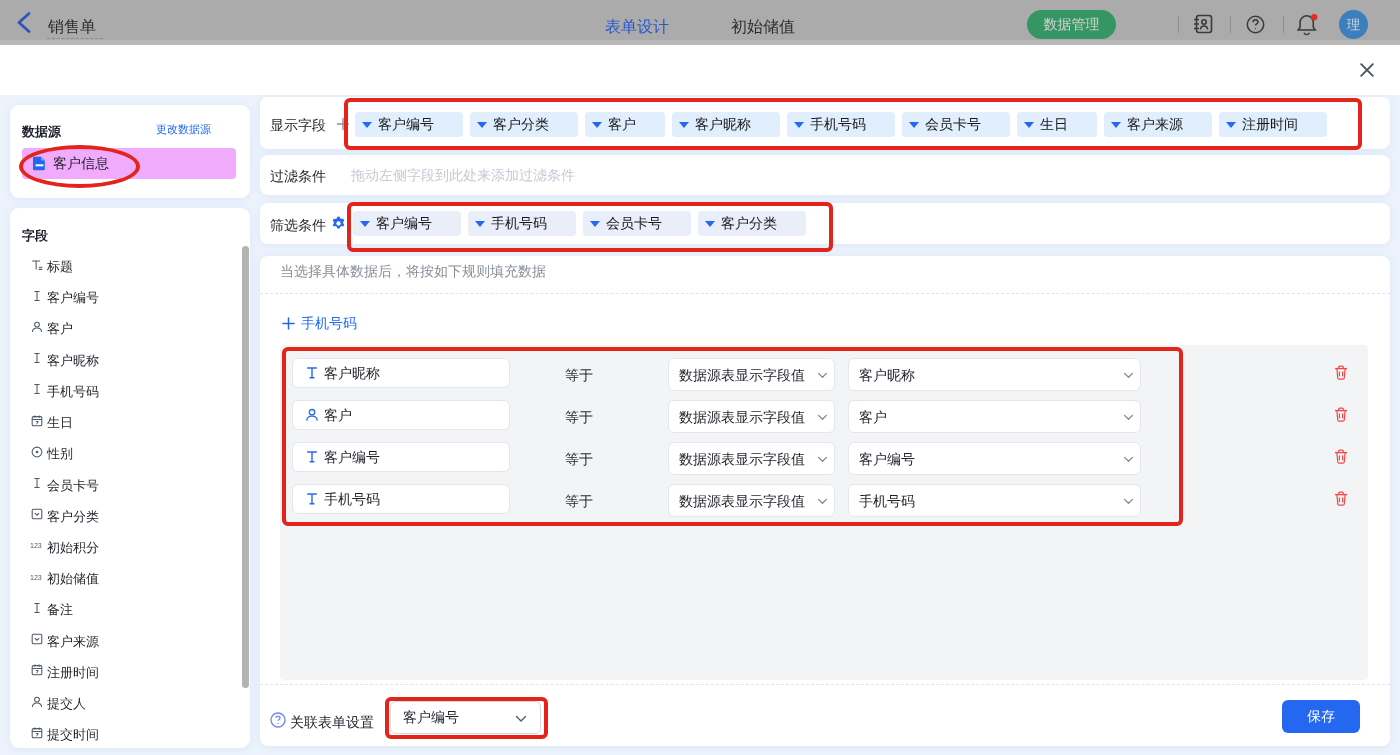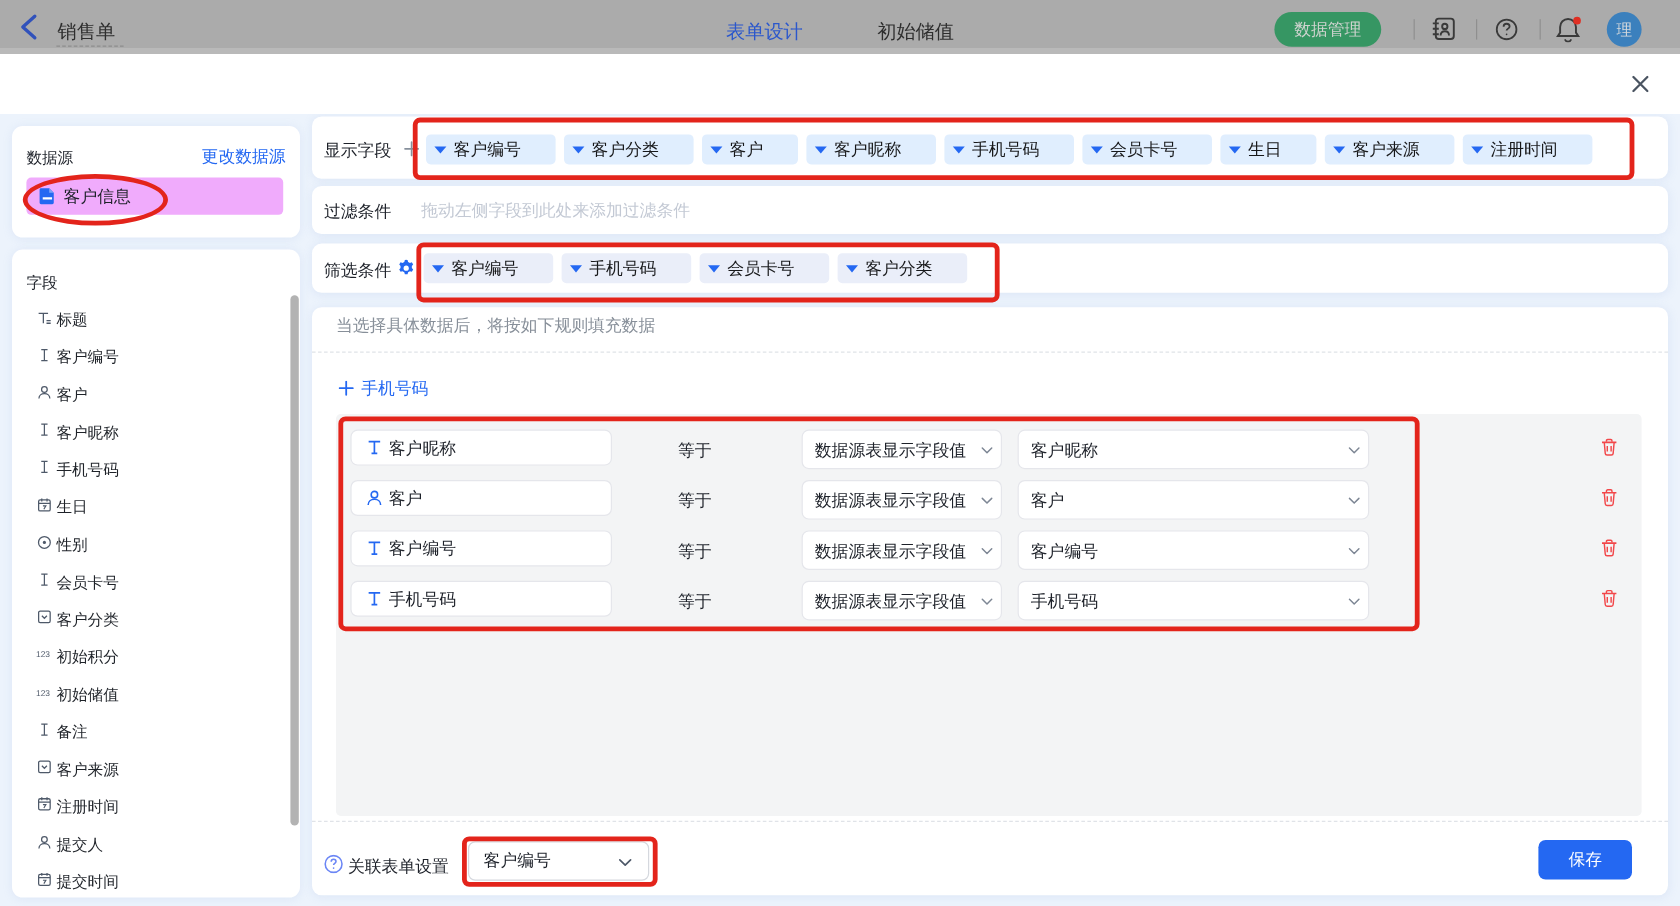--- a/index.html
+++ b/index.html
@@ -6,36 +6,36 @@
   html,body { width:1400px; height:755px; overflow:hidden; }
   body { font-family:"Liberation Sans", sans-serif; font-size:14px; color:#1d2129; position:relative; background:#ecf3fc; }
   .abs { position:absolute; }
   
   #topbar { position:absolute; left:0; top:0; width:1400px; height:45px; background:#ababab; }
   
   #topbar .doc-title { position:absolute; left:48px; top:17px; color:#2e2e2e; font-size:16px; }
   #topbar .doc-underline { position:absolute; left:47px; top:38px; width:56px; border-top:1.5px dashed #8d8d8d; }
   .tab1 { position:absolute; left:605px; top:17px; font-size:16px; color:#2b57cc; }
   .tab2 { position:absolute; left:731px; top:17px; font-size:16px; color:#2e2e2e; }
-  .greenbtn { position:absolute; left:1062px; top:10px; width:89px; height:29px; border-radius:15px; background:#369663; color:#cfd3cf; font-size:14px; text-align:center; line-height:29px; }
+  .greenbtn { position:absolute; left:1027px; top:10px; width:89px; height:29px; border-radius:15px; background:#369663; color:#cfd3cf; font-size:14px; text-align:center; line-height:29px; }
   .tbsep { position:absolute; top:16px; width:1px; height:17px; background:#8f8f8f; }
   .avatar { position:absolute; left:1339px; top:10px; width:29px; height:29px; border-radius:50%; background:#3b80bd; color:#d4d8dc; font-size:13px; text-align:center; line-height:29px; }
   
   #mhead { position:absolute; left:0; top:45px; width:1400px; height:50px; background:#fff; }
   #mtitle { position:absolute; left:0; top:15px; width:1397px; text-align:center; font-size:19px; color:#1d2129; font-weight:500; letter-spacing:0.3px; }
   
   .card { position:absolute; background:#fff; border-radius:9px; box-shadow:0 1px 8px rgba(140,170,220,0.16); }
   #sb1 { left:10px; top:105px; width:240px; height:93px; }
   #sb2 { left:10px; top:208px; width:240px; height:540px; }
   #cardA { left:260px; top:97px; width:1130px; height:52px; border-radius:8px; }
   #cardB { left:260px; top:155px; width:1130px; height:40px; border-radius:8px; }
   #cardC { left:260px; top:203px; width:1130px; height:41px; border-radius:8px; }
   #cardD { left:260px; top:256px; width:1130px; height:490px; border-radius:8px; }
   
-  .sb-title { font-weight:400; font-size:13px; color:#1d2129; }
+  .sb-title { font-weight:700; font-size:13px; color:#1d2129; }
   #ds-row { position:absolute; left:22px; top:148px; width:214px; height:31px; background:#f0abfc; border-radius:4px; }
   #ds-row span { position:absolute; left:31px; top:7px; }
   .fitem { position:absolute; left:30px; height:20px; }
   .fitem .ic { position:absolute; left:0; top:0px; } .fitem .ic svg { width:14px; height:14px; }
   .fitem .tx { position:absolute; left:17px; top:0.5px; font-size:13px; color:#1f2329; white-space:nowrap; }
   #scrollbar { position:absolute; left:242px; top:246px; width:7px; height:442px; background:#b3b3b3; border-radius:3.5px; }
   
   .tag { position:absolute; height:25px; border-radius:4px; font-size:14px; color:#17181a; }
   .tag .tri { position:absolute; left:7px; top:10px; width:0; height:0; border-left:5.5px solid transparent; border-right:5.5px solid transparent; border-top:6.5px solid #2468f2; }
   .tag .tx { position:absolute; left:23px; top:4px; white-space:nowrap; }
@@ -96,21 +96,21 @@
   <div class="avatar">理</div>
 </div>
 
 <div id="mhead">
   <svg class="abs" style="left:1360px; top:17.8px;" width="14" height="14" viewBox="0 0 14 14">
       <path d="M1.2 1.2 L12.8 12.8 M12.8 1.2 L1.2 12.8" stroke="#4a5461" stroke-width="1.9" stroke-linecap="round"></path>
     </svg>
 </div>
 
 <div class="abs sb-title" style="left:22px; top:123px;">数据源</div>
-<div class="abs bluelink" style="left:168px; top:122px; font-size:14px;">更改数据源</div>
+<div class="abs bluelink" style="left:156px; top:122px; font-size:11px;">更改数据源</div>
 <div id="ds-row">
   <svg class="abs" style="left:10px; top:8px;" width="15" height="15" viewBox="0 0 15 15">
       <path d="M2.2 0.8h6.8l3.8 3.8v8.4a1.2 1.2 0 0 1 -1.2 1.2h-9.4a1.2 1.2 0 0 1 -1.2-1.2v-11a1.2 1.2 0 0 1 1.2-1.2z" fill="#2468f2"></path>
       <path d="M9 0.8l3.8 3.8h-3.8z" fill="#7ba3f7"></path>
       <path d="M3.6 8.3h7.8v2h-7.8z" fill="#fff"></path>
     </svg>
   <span>客户信息</span>
 </div>
 <div id="ellipse"></div>
 

